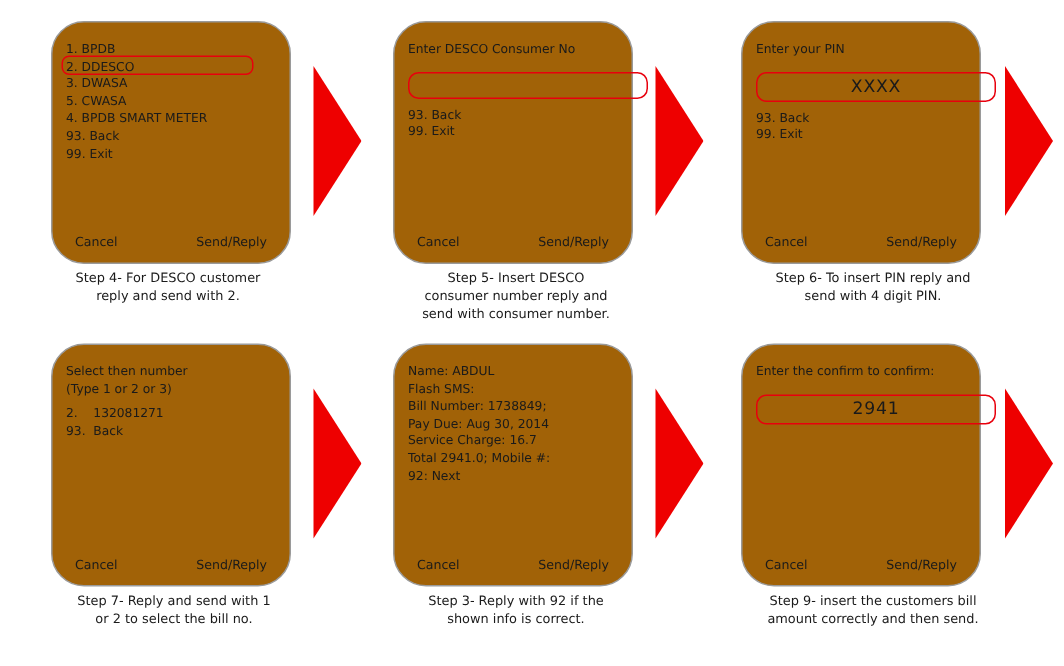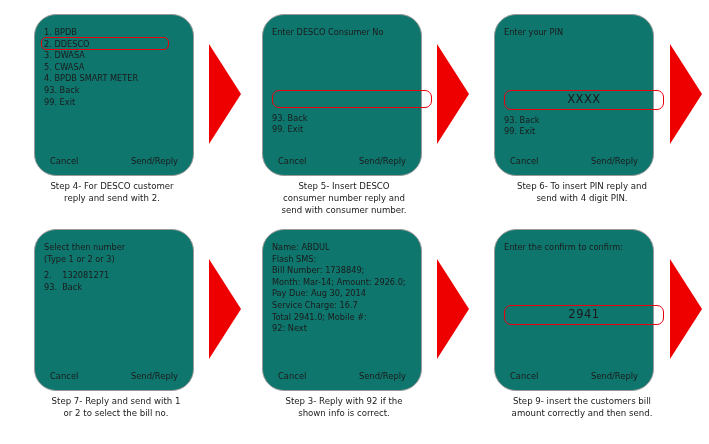--- a/index.html
+++ b/index.html
@@ -32,21 +32,21 @@
   .cell.row1 { top: 10px; }
   .cell.row2 { top: 225px; }
 
   
   .panel {
     position: absolute;
     left: 32px;
     top: 4px;
     width: 160px;
     height: 162px;
-    background: #0f766e;
+    background: #a16207;
     border: 1px solid #9a9a9a;
     border-radius: 22px;
     box-sizing: border-box;
     padding: 12px 9px 8px 9px;
   }
   .cell.col3 .panel { left: 36px; }
 
   .screen-body {
     position: relative;
     height: 118px;
@@ -86,21 +86,21 @@
     height: 20px;
     width: 142px;
     margin: 0 auto;
     display: flex;
     align-items: center;
     justify-content: center;
     font-size: 11.5px;
     letter-spacing: 0.5px;
   }
   .input-field.empty { height: 18px; }
-  .input-field.wide { width: 160px; margin-top: 42px; }
+  .input-field.wide { width: 160px; }
 
   
   .softkeys {
     position: absolute;
     left: 9px;
     right: 9px;
     bottom: 9px;
     display: flex;
     justify-content: space-between;
     font-size: 8.4px;
@@ -238,21 +238,20 @@
     <div class="caption">Step 7- Reply and send with 1
 or 2 to select the bill no.</div>
   </div>
 
   <div class="cell col2 row2">
     <div class="panel">
       <div class="screen-body">
         <div class="line">Name: ABDUL</div>
         <div class="line">Flash SMS:</div>
         <div class="line">Bill Number: 1738849;</div>
-        <div class="line">Month: Mar-14; Amount: 2926.0;</div>
         <div class="line">Pay Due: Aug 30, 2014</div>
         <div class="line">Service Charge: 16.7</div>
         <div class="line">Total 2941.0; Mobile #:</div>
         <div class="line">92: Next</div>
       </div>
       <div class="softkeys">
         <span>Cancel</span>
         <span>Send/Reply</span>
       </div>
     </div>

